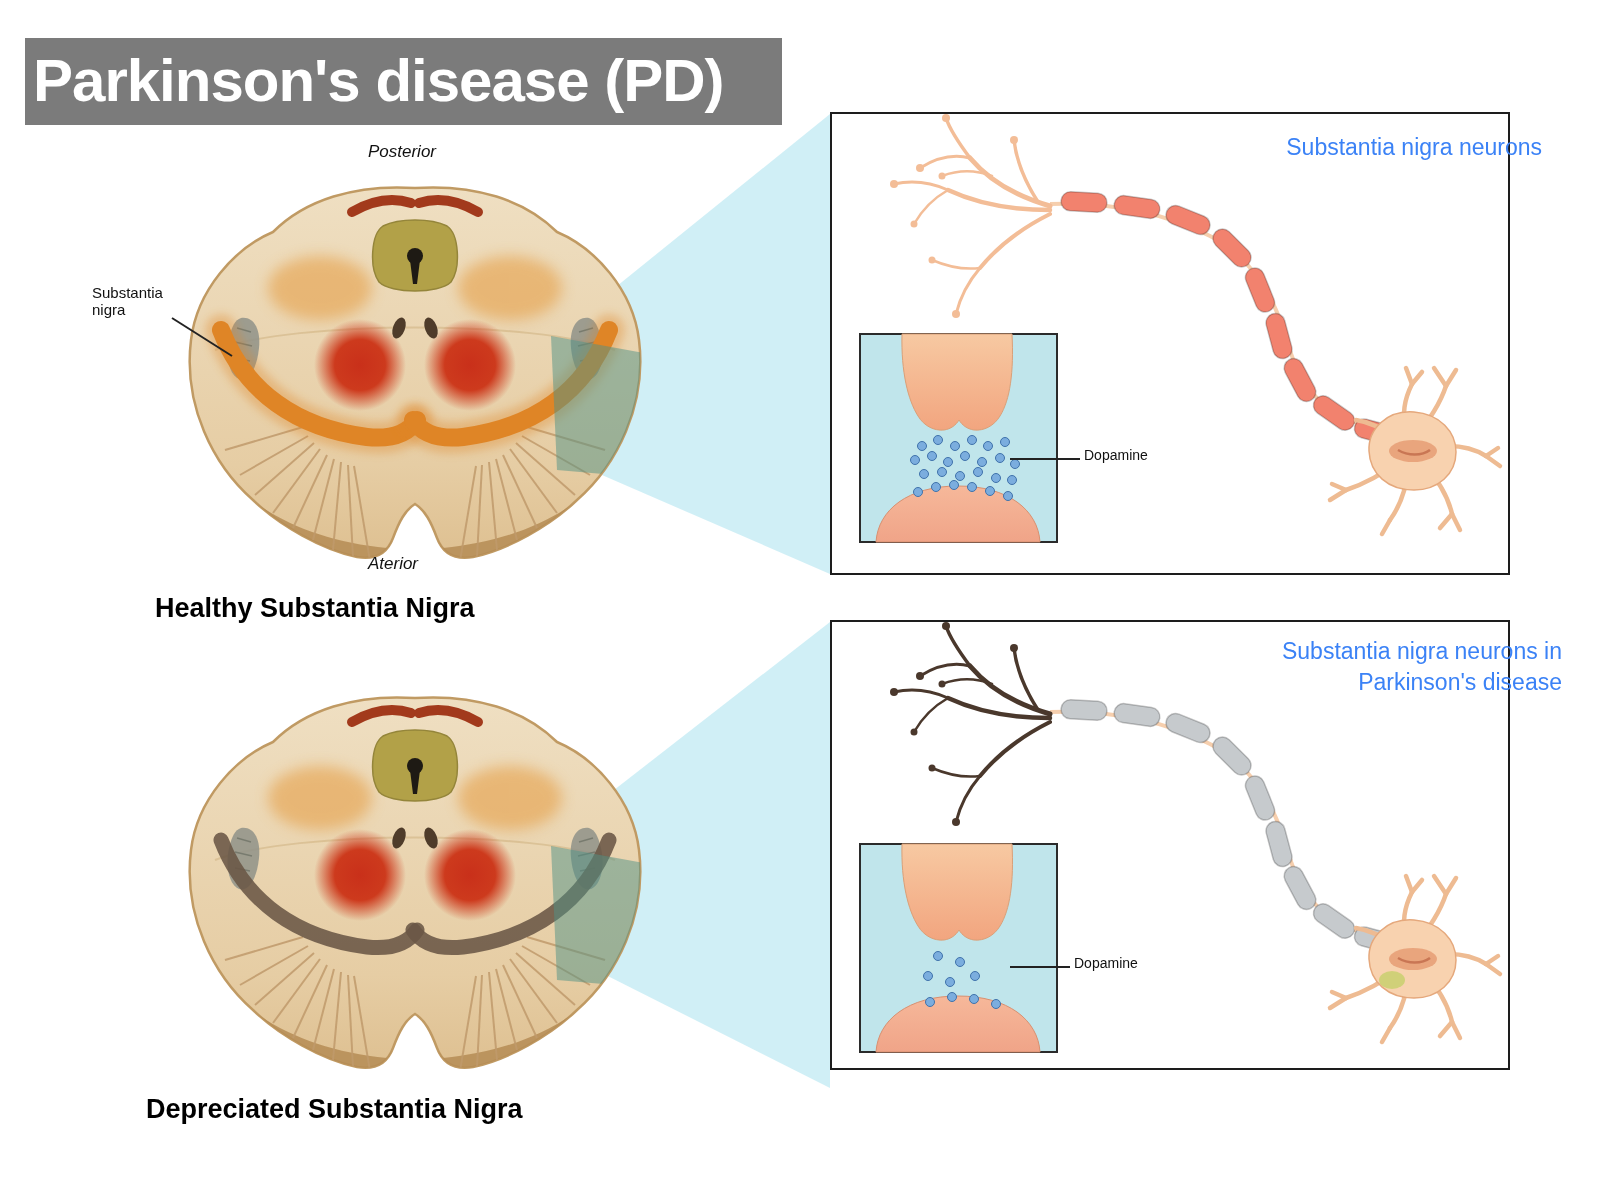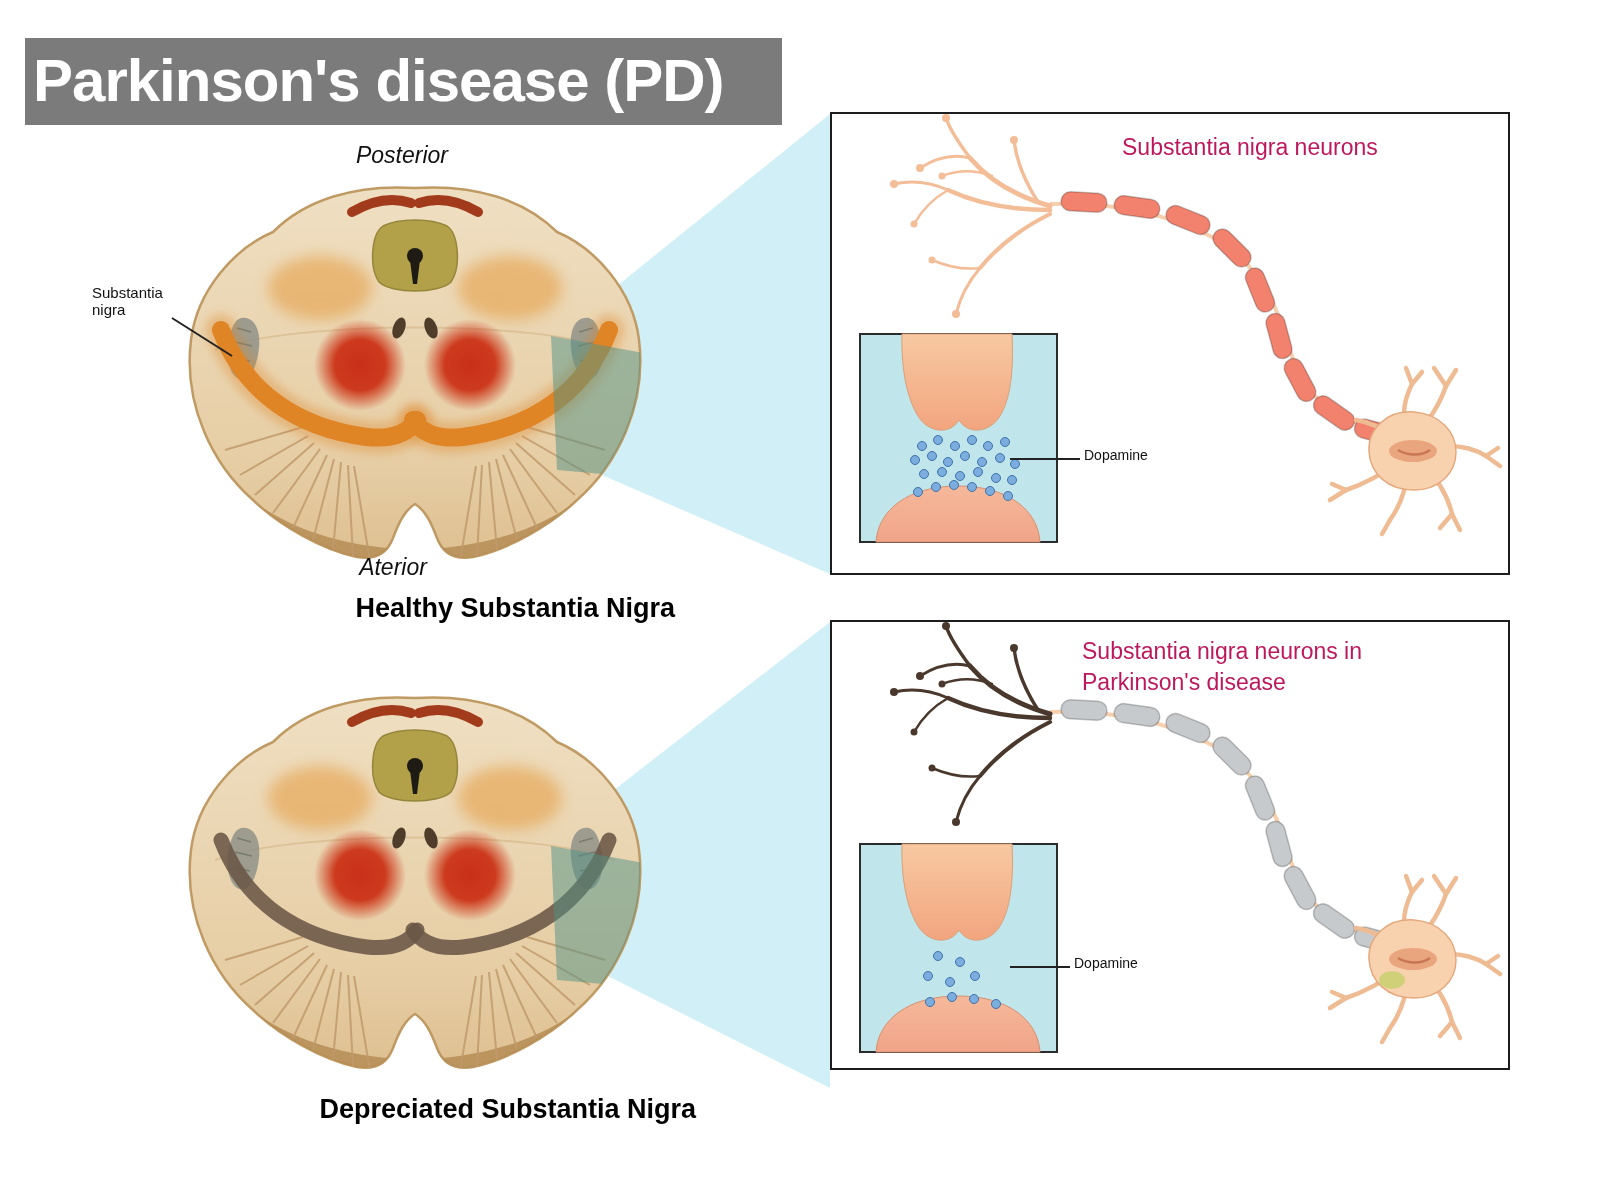--- a/index.html
+++ b/index.html
@@ -8,26 +8,26 @@
     --myelin_healthy:#f2826e; --myelin_pd:#c6cacd; --dendrite_healthy:#f3bd97; --dendrite_pd:#4a382c;
     --panel_border:#1d1d1d; --red_nucleus:#cd3a1d;
   }
   *{margin:0;padding:0;box-sizing:border-box}
   html,body{width:1600px;height:1200px;background:#fff;font-family:"Liberation Sans",sans-serif;overflow:hidden}
   .canvas{position:absolute;left:0;top:0;width:1600px;height:1200px;background:#fff}
   .page-svg{position:absolute;left:0;top:0}
   .title-banner{position:absolute;left:25px;top:38px;width:757px;height:87px;background:var(--banner_bg);
     color:var(--banner_text);font-size:60px;font-weight:700;line-height:85px;padding-left:8px;letter-spacing:-1px}
   .lbl{position:absolute;color:#111}
-  .italic-lbl{font-style:italic;font-size:23px;text-align:center}
+  .italic-lbl{font-style:italic;font-size:17px;text-align:center}
   .pointer-lbl{font-size:15px;text-align:left;line-height:1.15}
-  .caption{position:absolute;font-weight:700;font-size:27px;text-align:right;color:#000}
+  .caption{position:absolute;font-weight:700;font-size:27px;text-align:left;color:#000}
   .panel{position:absolute;background:#fff;border:2px solid var(--panel_border)}
   .panel-svg{position:absolute;left:0;top:0}
-  .panel-title{position:absolute;font-size:23px;color:#be185d;text-align:left;line-height:1.35}
+  .panel-title{position:absolute;font-size:23px;color:#3b82f6;text-align:right;line-height:1.35}
   .dopamine{position:absolute;font-size:14px;color:#111}
 
   .brain-outline{fill:url(#brainBody);stroke:#c09a63;stroke-width:2.5}
   .band{fill:#b58c55;opacity:.85}
   .stria{stroke:#c09a6c;stroke-width:2;opacity:.85}
   .upper-crease{stroke:#d4b98c;stroke-width:2;fill:none;opacity:.7}
   .glow{fill:#e59b3f;opacity:.55}
   .olive{fill:#b2a148;stroke:#94853a;stroke-width:1.5}
   .keyhole{fill:#1e1a14}
   .crescent{stroke:#a23a1c;stroke-width:10;fill:none;stroke-linecap:round}

